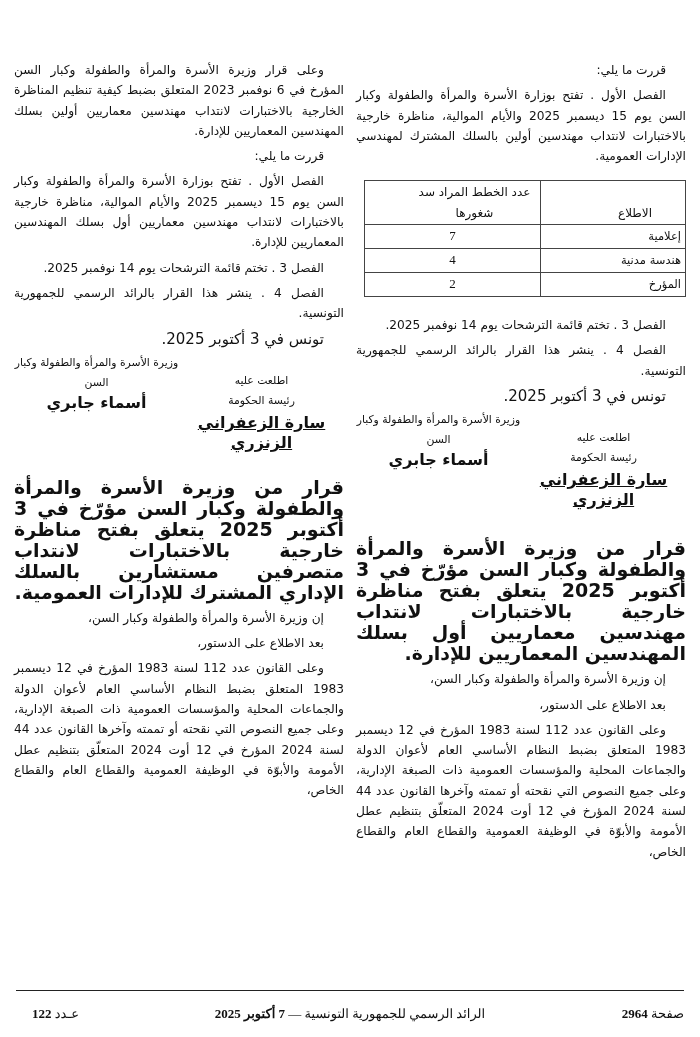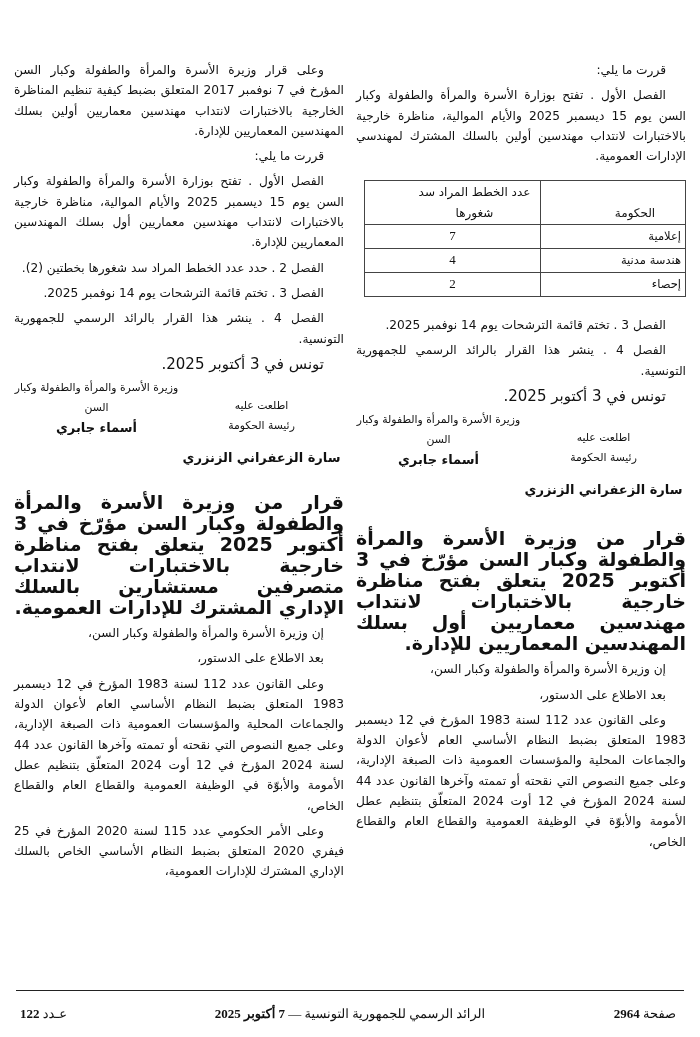--- a/index.html
+++ b/index.html
@@ -22,73 +22,73 @@
     .title {
       font-weight: bold; font-size: 19px; line-height: 21px; margin: 0 0 5px 0;
       text-indent: 0;
     }
     .date-line { margin: 2px 0 4px 0; text-indent: 20px; font-size: 15px; }
     .sig {
       display: flex; direction: rtl; justify-content: space-between;
       font-size: 10.8px; line-height: 20px; text-align: center; margin-bottom: 6px;
     }
     .sig-block { width: 50%; }
-    .sig-block .bold { font-weight: bold; font-size: 13px; }
+    .sig-block .bold { font-weight: bold; font-size: 16px; }
     .sig-right { padding-top: 18px; }
-    .sig-right .name { margin-top: 12px; }
+    .sig-right .name { margin-top: 2px; text-decoration: underline; }
     table.spec {
       width: 322px; border-collapse: collapse; margin: 14px 0 18px 0;
       font-size: 11.5px; direction: rtl;
     }
     table.spec th, table.spec td {
       border: 1px solid #444; padding: 1px 4px; height: 21px;
     }
     table.spec th { font-weight: normal; text-align: center; font-size: 12px; height: 28px; vertical-align: bottom; padding-left: 48px; }
     table.spec td.c-spec { text-align: right; width: 136px; }
     table.spec td.c-num { text-align: center; font-family: "Liberation Serif", serif; font-size: 13px; }
     .footer-rule {
       position: absolute; left: 16px; right: 16px; top: 990px; border-top: 1.5px solid #222;
     }
     .footer {
       position: absolute; left: 16px; right: 16px; top: 1006px; height: 20px;
       direction: rtl; font-family: "Liberation Serif", serif; font-size: 13px;
     }
-    .footer .page-no { position: absolute; right: 8px; font-weight: bold; }
+    .footer .page-no { position: absolute; right: 0; font-weight: bold; }
     .footer .center { position: absolute; left: 0; right: 0; text-align: center; }
     .footer .center .date { font-weight: bold; }
-    .footer .issue { position: absolute; left: 4px; font-weight: bold; }
+    .footer .issue { position: absolute; left: 16px; font-weight: bold; }
     .footer .lbl { font-weight: normal; }
   </style>
 </head>
 <body>
 
 <div class="page">
 
   <div class="col col-right">
     <p class="p">قررت ما يلي:</p>
     <p class="p">الفصل الأول . تفتح بوزارة الأسرة والمرأة والطفولة وكبار السن يوم 15 ديسمبر 2025 والأيام الموالية، مناظرة خارجية بالاختبارات لانتداب مهندسين أولين بالسلك المشترك لمهندسي الإدارات العمومية.</p>
 
     <table class="spec">
       <thead>
         <tr>
-          <th>الحكومة</th>
+          <th>الاطلاع</th>
           <th>عدد الخطط المراد سد شغورها</th>
         </tr>
       </thead>
       <tbody>
         <tr>
           <td class="c-spec">إعلامية</td>
           <td class="c-num">7</td>
         </tr>
         <tr>
           <td class="c-spec">هندسة مدنية</td>
           <td class="c-num">4</td>
         </tr>
         <tr>
-          <td class="c-spec">إحصاء</td>
+          <td class="c-spec">المؤرخ</td>
           <td class="c-num">2</td>
         </tr>
       </tbody>
     </table>
 
     <p class="p">الفصل 3 . تختم قائمة الترشحات يوم 14 نوفمبر 2025.</p>
     <p class="p">الفصل 4 . ينشر هذا القرار بالرائد الرسمي للجمهورية التونسية.</p>
     <p class="date-line">تونس في 3 أكتوبر 2025.</p>
 
     <div class="sig">
@@ -104,24 +104,23 @@
     </div>
 
     <div style="height:22px"></div>
     <p class="title">قرار من وزيرة الأسرة والمرأة والطفولة وكبار السن مؤرّخ في 3 أكتوبر 2025 يتعلق بفتح مناظرة خارجية بالاختبارات لانتداب مهندسين معماريين أول بسلك المهندسين المعماريين للإدارة.</p>
     <p class="p">إن وزيرة الأسرة والمرأة والطفولة وكبار السن،</p>
     <p class="p">بعد الاطلاع على الدستور،</p>
     <p class="p">وعلى القانون عدد 112 لسنة 1983 المؤرخ في 12 ديسمبر 1983 المتعلق بضبط النظام الأساسي العام لأعوان الدولة والجماعات المحلية والمؤسسات العمومية ذات الصبغة الإدارية، وعلى جميع النصوص التي نقحته أو تممته وآخرها القانون عدد 44 لسنة 2024 المؤرخ في 12 أوت 2024 المتعلّق بتنظيم عطل الأمومة والأبوّة في الوظيفة العمومية والقطاع العام والقطاع الخاص،</p>
   </div>
 
   <div class="col col-left">
-    <p class="p">وعلى قرار وزيرة الأسرة والمرأة والطفولة وكبار السن المؤرخ في 7 نوفمبر 2017 المتعلق بضبط كيفية تنظيم المناظرة الخارجية بالاختبارات لانتداب مهندسين معماريين أولين بسلك المهندسين المعماريين للإدارة.</p>
+    <p class="p">وعلى قرار وزيرة الأسرة والمرأة والطفولة وكبار السن المؤرخ في 6 نوفمبر 2023 المتعلق بضبط كيفية تنظيم المناظرة الخارجية بالاختبارات لانتداب مهندسين معماريين أولين بسلك المهندسين المعماريين للإدارة.</p>
     <p class="p">قررت ما يلي:</p>
     <p class="p">الفصل الأول . تفتح بوزارة الأسرة والمرأة والطفولة وكبار السن يوم 15 ديسمبر 2025 والأيام الموالية، مناظرة خارجية بالاختبارات لانتداب مهندسين معماريين أول بسلك المهندسين المعماريين للإدارة.</p>
-    <p class="p">الفصل 2 . حدد عدد الخطط المراد سد شغورها بخطتين (2).</p>
     <p class="p">الفصل 3 . تختم قائمة الترشحات يوم 14 نوفمبر 2025.</p>
     <p class="p">الفصل 4 . ينشر هذا القرار بالرائد الرسمي للجمهورية التونسية.</p>
     <p class="date-line">تونس في 3 أكتوبر 2025.</p>
 
     <div class="sig">
       <div class="sig-block sig-right">
         <div>اطلعت عليه</div>
         <div>رئيسة الحكومة</div>
         <div class="bold name">سارة الزعفراني الزنزري</div>
       </div>
@@ -129,21 +128,20 @@
         <div>وزيرة الأسرة والمرأة والطفولة وكبار السن</div>
         <div class="bold">أسماء جابري</div>
       </div>
     </div>
 
     <div style="height:18px"></div>
     <p class="title">قرار من وزيرة الأسرة والمرأة والطفولة وكبار السن مؤرّخ في 3 أكتوبر 2025 يتعلق بفتح مناظرة خارجية بالاختبارات لانتداب متصرفين مستشارين بالسلك الإداري المشترك للإدارات العمومية.</p>
     <p class="p">إن وزيرة الأسرة والمرأة والطفولة وكبار السن،</p>
     <p class="p">بعد الاطلاع على الدستور،</p>
     <p class="p">وعلى القانون عدد 112 لسنة 1983 المؤرخ في 12 ديسمبر 1983 المتعلق بضبط النظام الأساسي العام لأعوان الدولة والجماعات المحلية والمؤسسات العمومية ذات الصبغة الإدارية، وعلى جميع النصوص التي نقحته أو تممته وآخرها القانون عدد 44 لسنة 2024 المؤرخ في 12 أوت 2024 المتعلّق بتنظيم عطل الأمومة والأبوّة في الوظيفة العمومية والقطاع العام والقطاع الخاص،</p>
-    <p class="p">وعلى الأمر الحكومي عدد 115 لسنة 2020 المؤرخ في 25 فيفري 2020 المتعلق بضبط النظام الأساسي الخاص بالسلك الإداري المشترك للإدارات العمومية،</p>
   </div>
 </div>
 
 <div class="footer-rule"></div>
 <div class="footer">
   <span class="page-no">
     <span class="lbl">صفحة</span>
     <span>2964</span>
   </span>
   <span class="center">

